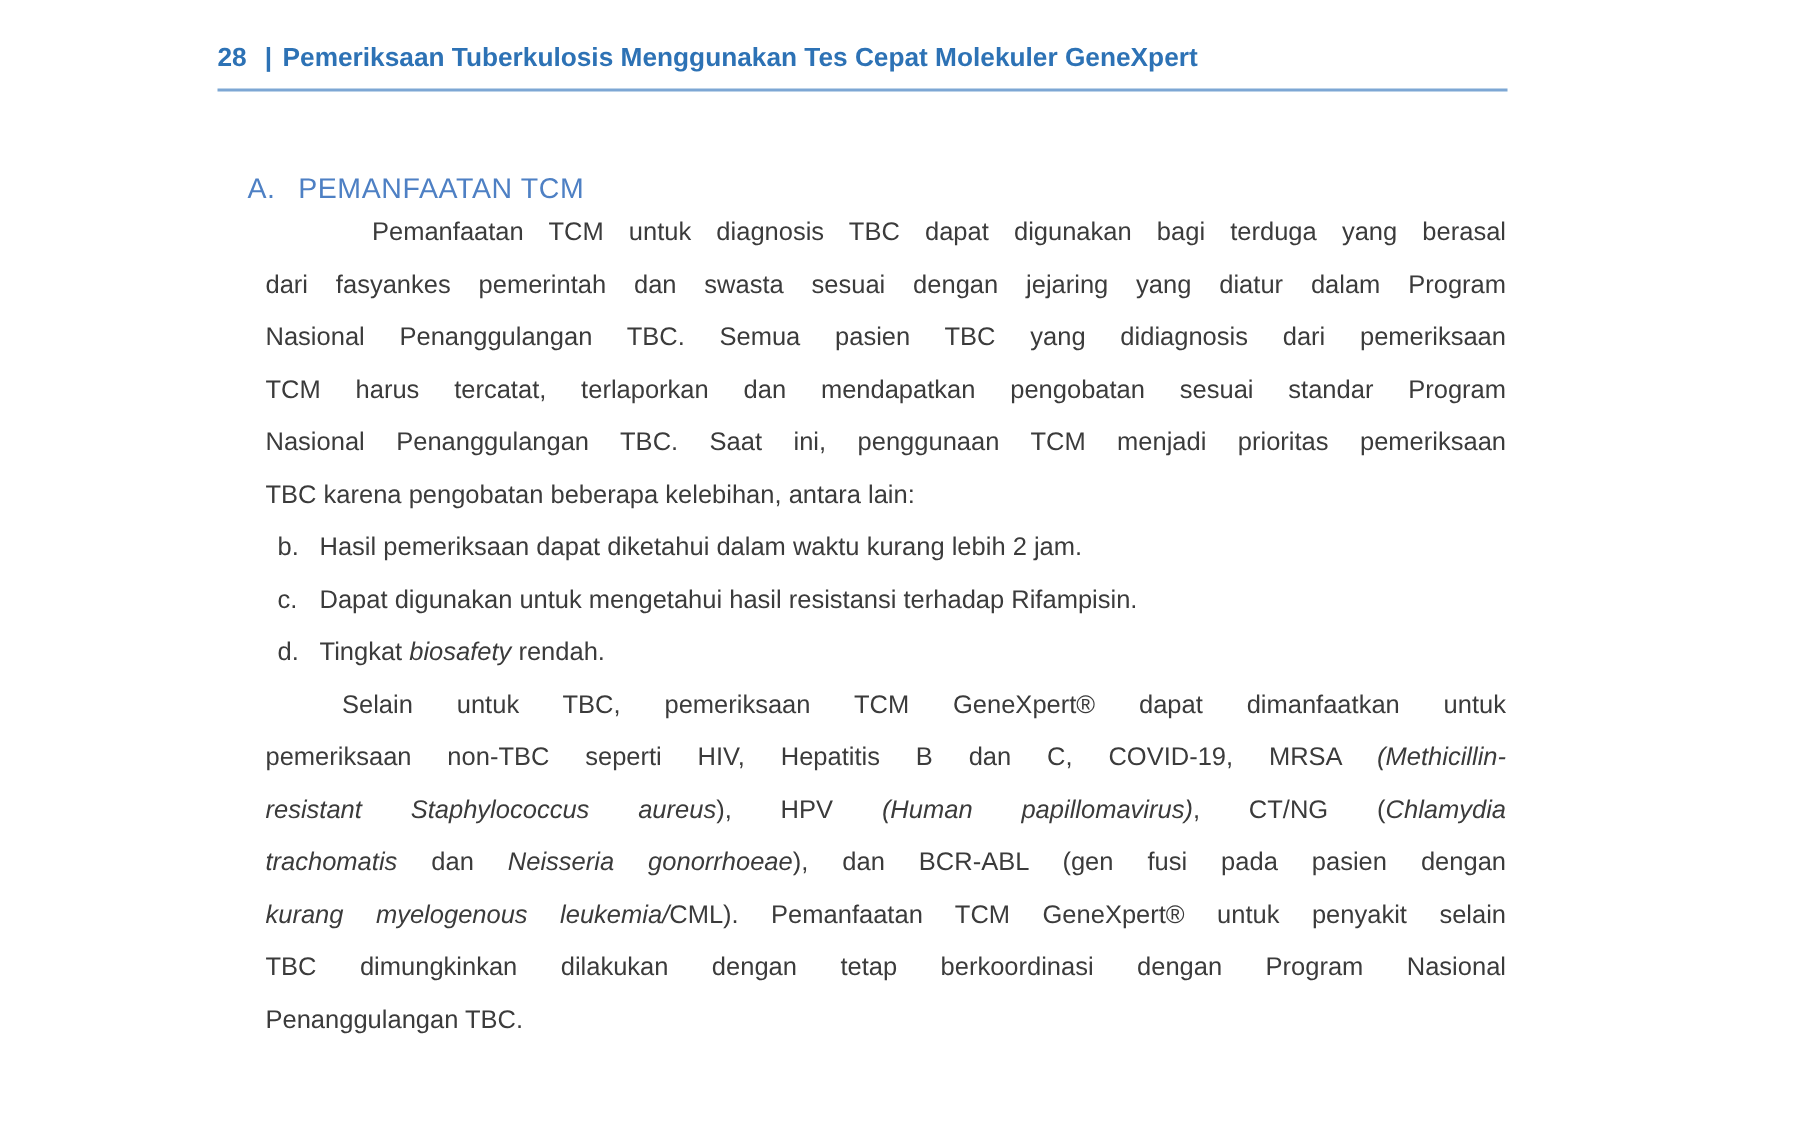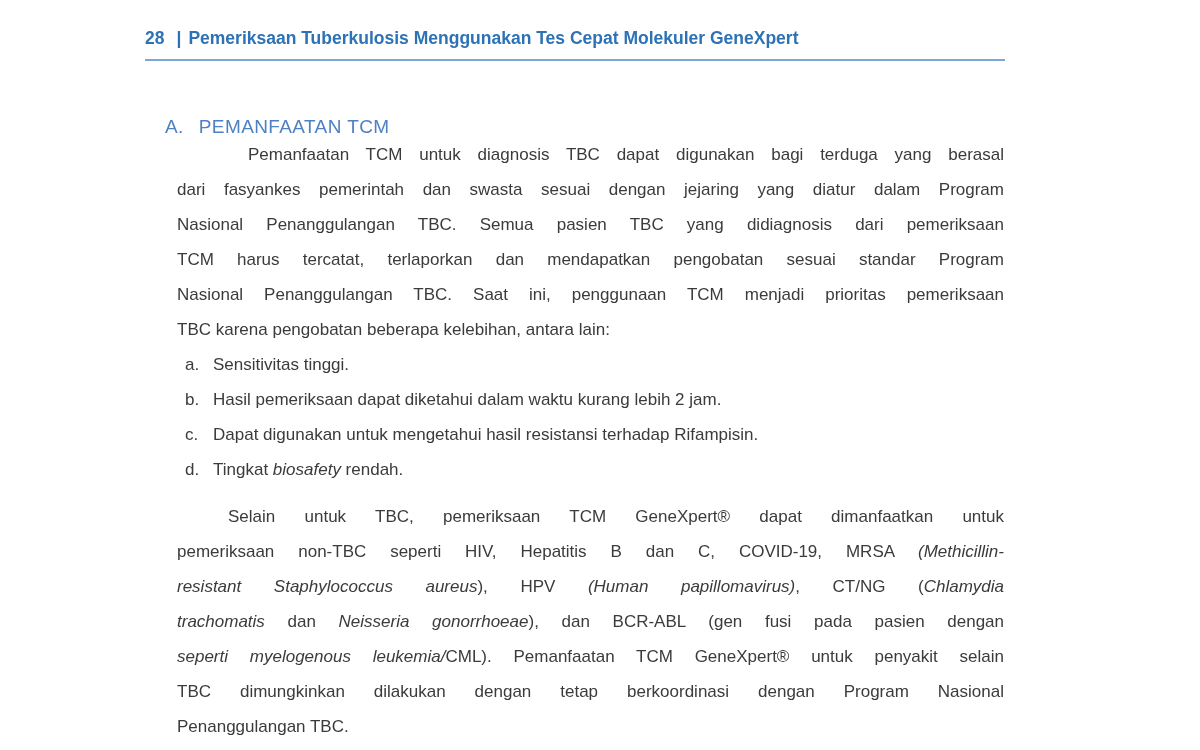--- a/index.html
+++ b/index.html
@@ -65,29 +65,28 @@
   <div class="content">
       <div>
         <div class="line jf" style="padding-left: 71px;"><span>Pemanfaatan TCM untuk diagnosis TBC dapat digunakan bagi terduga yang berasal</span></div>
         <div class="line jf"><span>dari fasyankes pemerintah dan swasta sesuai dengan jejaring yang diatur dalam Program</span></div>
         <div class="line jf"><span>Nasional Penanggulangan TBC. Semua pasien TBC yang didiagnosis dari pemeriksaan</span></div>
         <div class="line jf"><span>TCM harus tercatat, terlaporkan dan mendapatkan pengobatan sesuai standar Program</span></div>
         <div class="line jf"><span>Nasional Penanggulangan TBC. Saat ini, penggunaan TCM menjadi prioritas pemeriksaan</span></div>
         <div class="line"><span>TBC karena pengobatan beberapa kelebihan, antara lain:</span></div>
       </div>
       <div>
-        <div class="line list-line"><span class="marker">a.</span><span><span>Sensitivitas tinggi.</span></span></div>
         <div class="line list-line"><span class="marker">b.</span><span><span>Hasil pemeriksaan dapat diketahui dalam waktu kurang lebih 2 jam.</span></span></div>
         <div class="line list-line"><span class="marker">c.</span><span><span>Dapat digunakan untuk mengetahui hasil resistansi terhadap Rifampisin.</span></span></div>
         <div class="line list-line"><span class="marker">d.</span><span><span>Tingkat </span><span class="it">biosafety</span><span> rendah.</span></span></div>
       </div>
       <div>
-        <div class="line jf" style="padding-left: 51px; margin-top: 12px;"><span>Selain untuk TBC, pemeriksaan TCM GeneXpert® dapat dimanfaatkan untuk</span></div>
+        <div class="line jf" style="padding-left: 51px;"><span>Selain untuk TBC, pemeriksaan TCM GeneXpert® dapat dimanfaatkan untuk</span></div>
         <div class="line jf"><span>pemeriksaan non-TBC seperti HIV, Hepatitis B dan C, COVID-19, MRSA </span><span class="it">(Methicillin-</span></div>
         <div class="line jf"><span class="it">resistant Staphylococcus aureus</span><span>), HPV </span><span class="it">(Human papillomavirus)</span><span>, CT/NG (</span><span class="it">Chlamydia</span></div>
         <div class="line jf"><span class="it">trachomatis</span><span> dan </span><span class="it">Neisseria gonorrhoeae</span><span>), dan BCR-ABL (gen fusi pada pasien dengan</span></div>
-        <div class="line jf"><span class="it">seperti myelogenous leukemia/</span><span>CML). Pemanfaatan TCM GeneXpert® untuk penyakit selain</span></div>
+        <div class="line jf"><span class="it">kurang myelogenous leukemia/</span><span>CML). Pemanfaatan TCM GeneXpert® untuk penyakit selain</span></div>
         <div class="line jf"><span>TBC dimungkinkan dilakukan dengan tetap berkoordinasi dengan Program Nasional</span></div>
         <div class="line"><span>Penanggulangan TBC.</span></div>
       </div>
     </div>
 
 </div>
 
 </body></html>

